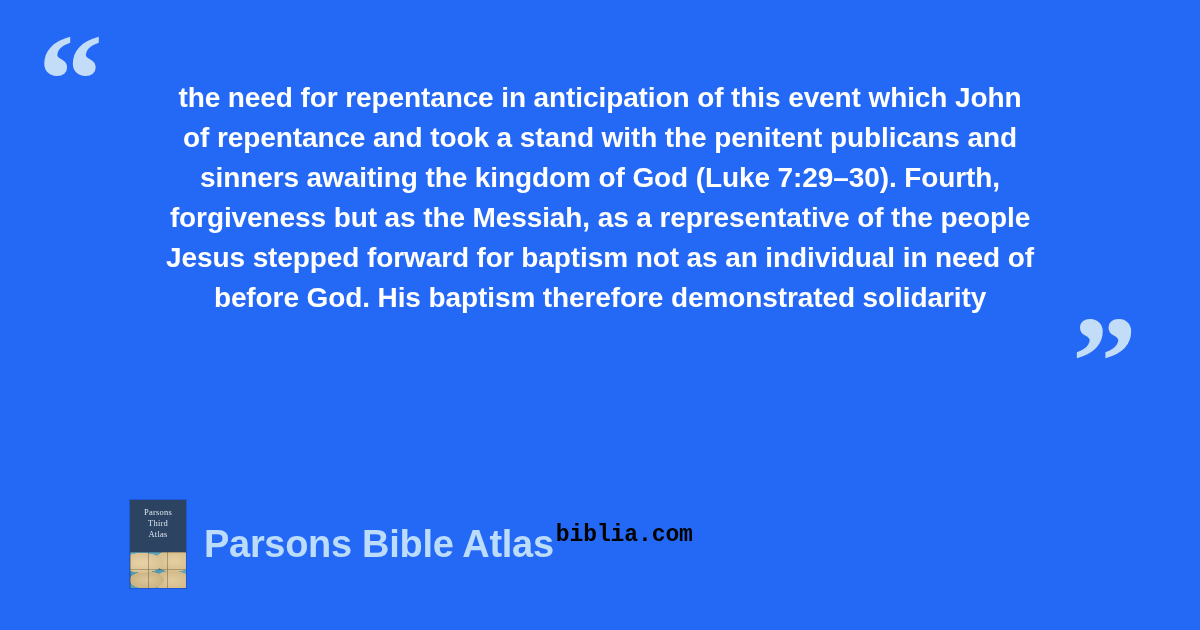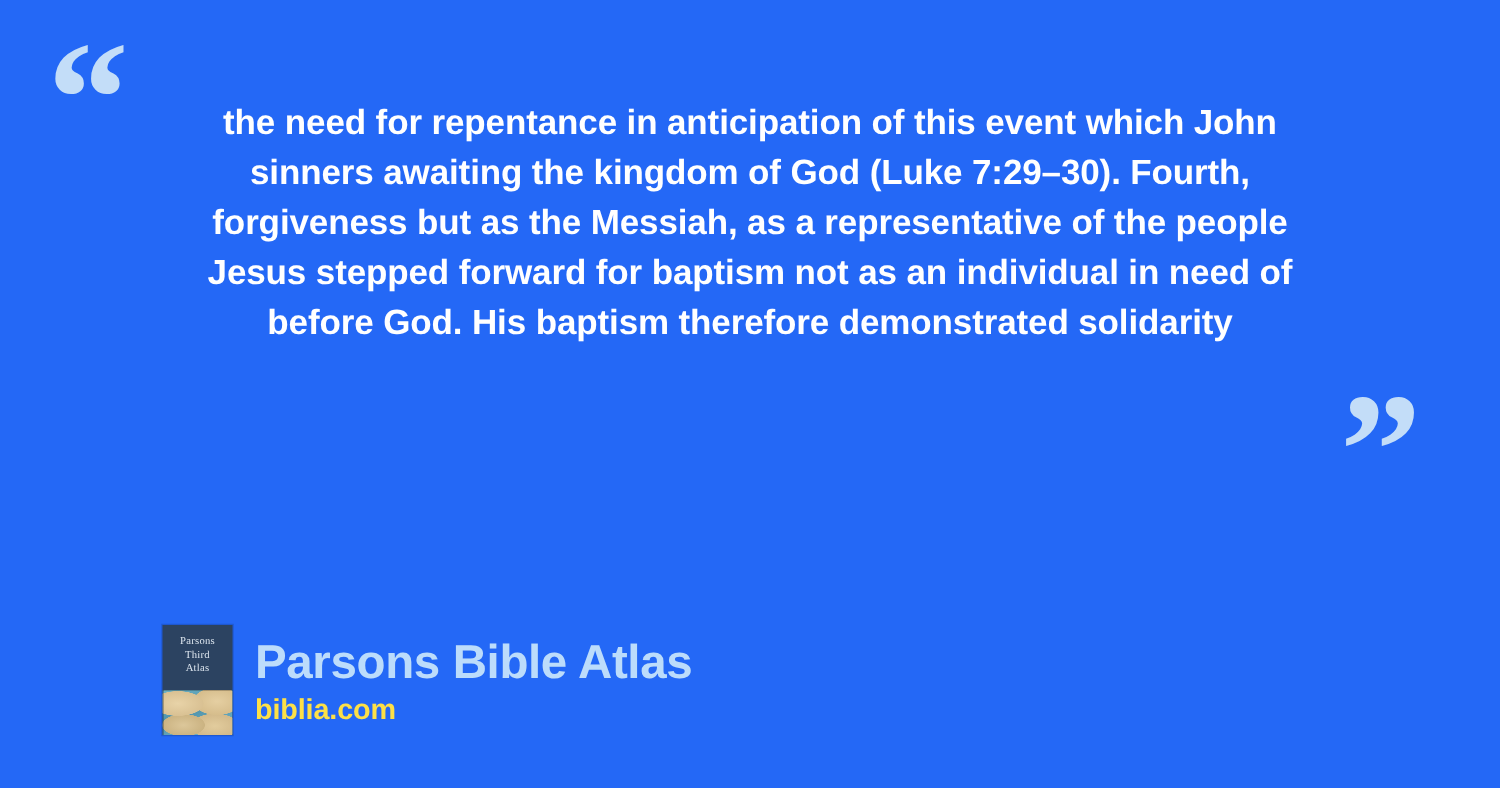--- a/index.html
+++ b/index.html
@@ -103,47 +103,49 @@
                              rgba(0,0,0,.25) 66% 67%, transparent 67% 100%),
       linear-gradient(180deg, rgba(0,0,0,.22) 0 1px, transparent 1px 48%,
                               rgba(0,0,0,.22) 48% 49%, transparent 49% 100%),
       radial-gradient(ellipse 60% 45% at 22% 30%, #e8d3a8 0%, #d9c193 60%, transparent 62%),
       radial-gradient(ellipse 55% 50% at 78% 25%, #e5cfa2 0%, #d6bd8c 60%, transparent 62%),
       radial-gradient(ellipse 50% 40% at 30% 78%, #dcc79a 0%, #cbb382 60%, transparent 62%),
       radial-gradient(ellipse 55% 45% at 75% 80%, #e2cc9d 0%, #d2b98a 60%, transparent 62%),
       linear-gradient(160deg, #6fb2c4 0%, #4f94ad 45%, #7cb8c8 100%);
   }
 
-  #attribution-text { display:flex; flex-direction:column; gap:2px; }
+  #attribution-text { display:flex; flex-direction:row; gap:2px; }
 
   #source-title {
     color:#bcdcfb;
     font-size:38px;
     font-weight:700;
     line-height:44px;
     letter-spacing:-0.3px;
   }
 
   #source-url {
-    color:#fde047;
+    color:#000000;
     font-size:23px;
     font-weight:700;
     line-height:27px;
     letter-spacing:-0.1px;
+    font-family:Liberation Mono, monospace;
   }
 </style>
 </head>
 <body>
 
 <div id="quote-card">
 
   <div class="quote-mark" id="open-quote-mark">“</div>
 
   <div id="quote-text">
     <span class="line">the need for repentance in anticipation of this event which John</span>
+    <span class="line">of repentance and took a stand with the penitent publicans and</span>
     <span class="line">sinners awaiting the kingdom of God (Luke 7:29–30). Fourth,</span>
     <span class="line">forgiveness but as the Messiah, as a representative of the people</span>
     <span class="line">Jesus stepped forward for baptism not as an individual in need of</span>
     <span class="line">before God. His baptism therefore demonstrated solidarity</span>
   </div>
 
   <div class="quote-mark" id="close-quote-mark">”</div>
 
   <div id="attribution">
 

